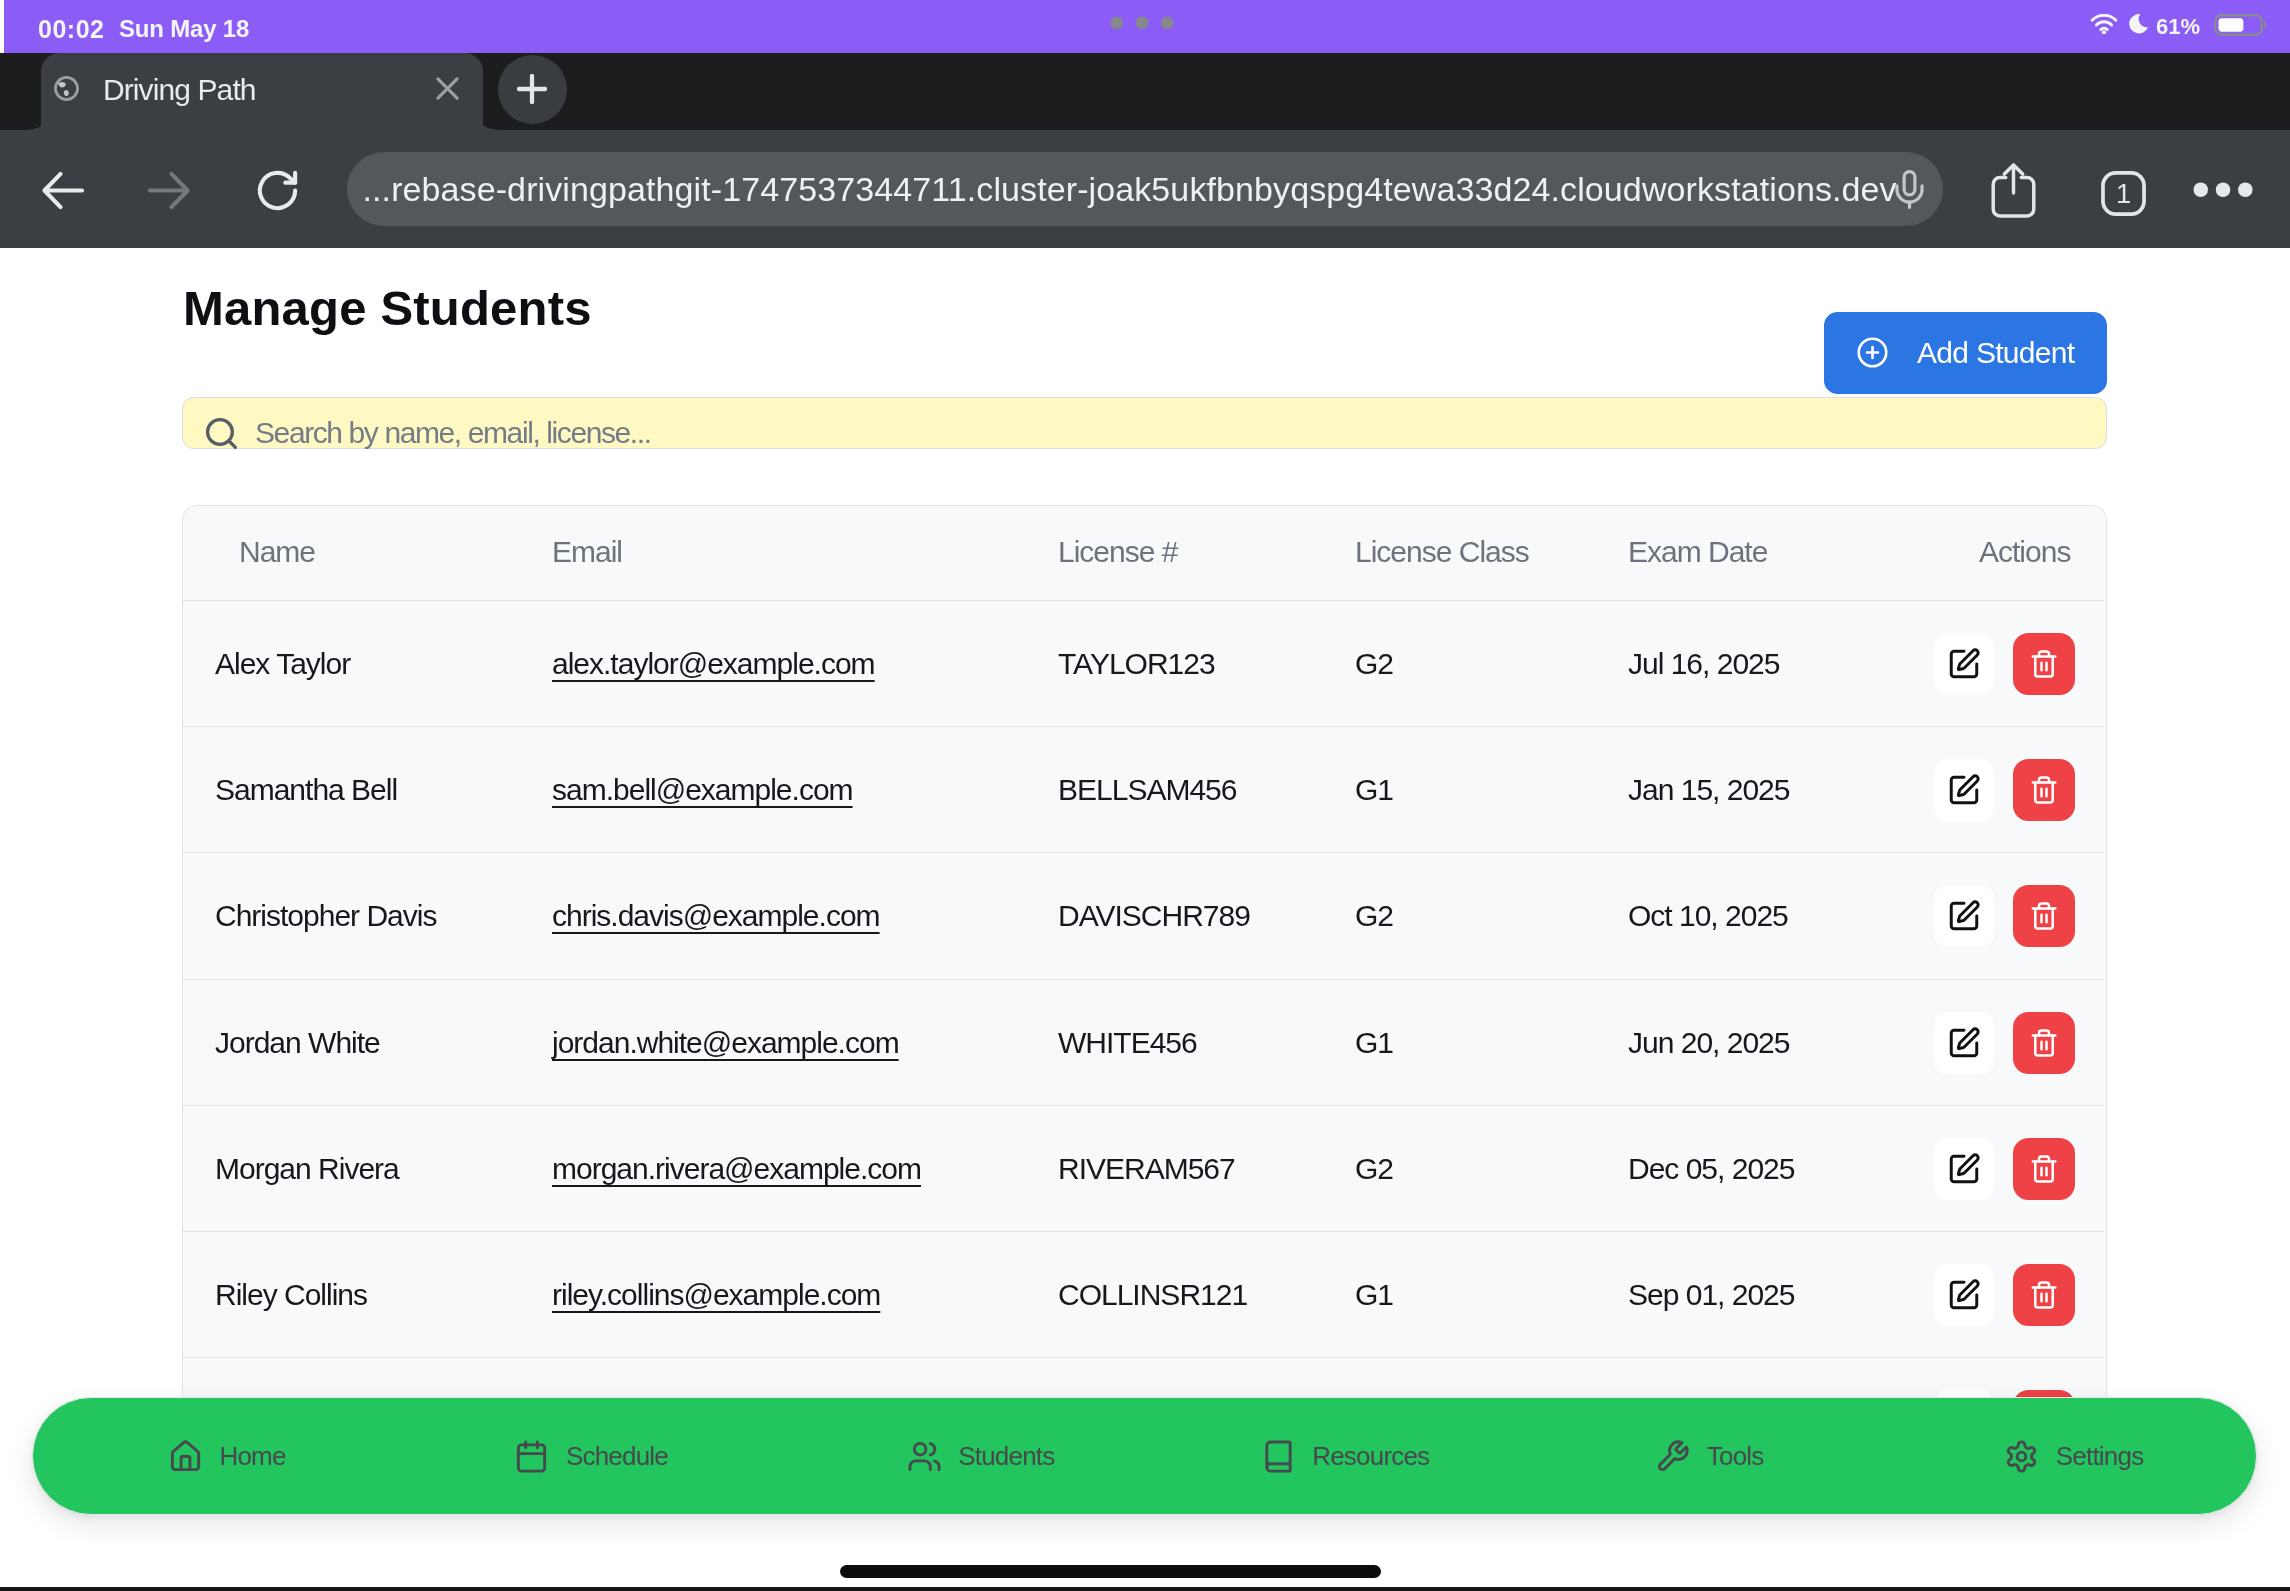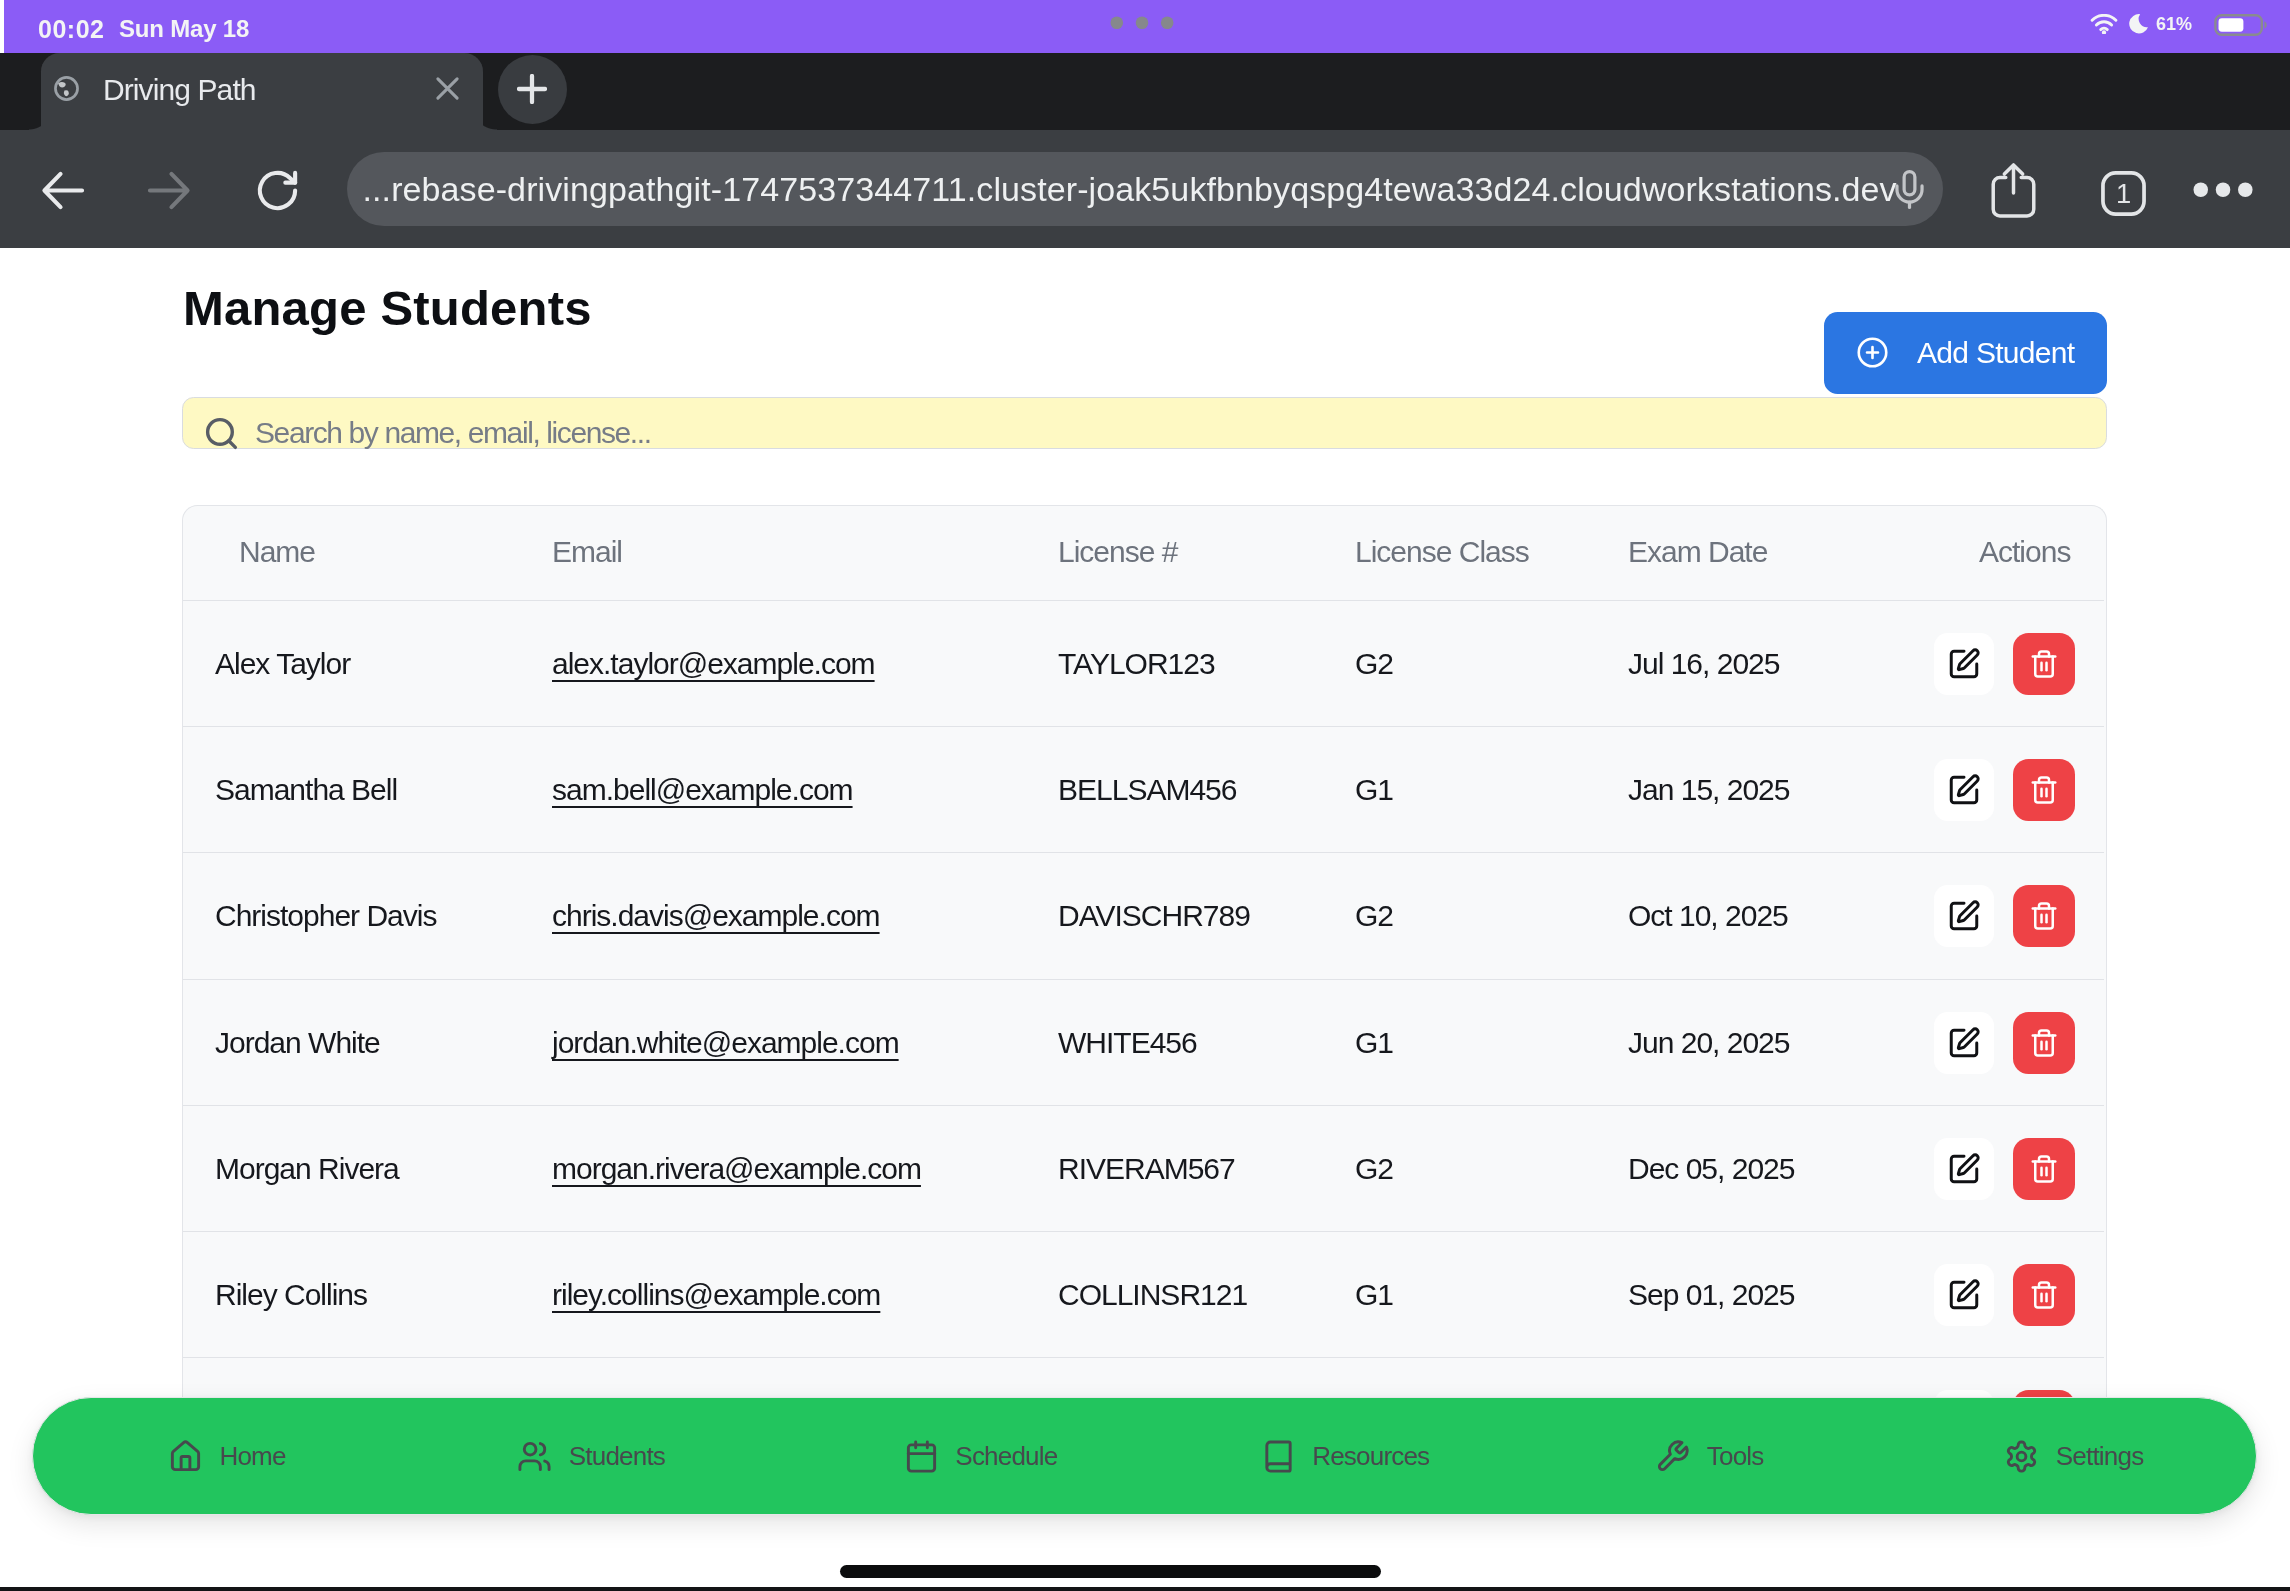--- a/index.html
+++ b/index.html
@@ -7,21 +7,21 @@
   body { font-family:"Liberation Sans", sans-serif; background:#fff; position:relative; }
   .abs { position:absolute; }
 
   
   #statusbar { left:4px; top:0; width:2290px; height:53px; background:#8b5cf6; color:#f3f4f5; }
   #tabstrip  { left:0; top:53px; width:2290px; height:77px; background:#1c1d1f; }
   #toolbar   { left:0; top:130px; width:2290px; height:118px; background:#3b3e42; }
 
   .sbtime { left:34px; top:14.6px; font-size:25px; font-weight:700; letter-spacing:0.5px; }
   .sbdate { left:115px; top:14.6px; font-size:24px; font-weight:600; letter-spacing:-0.2px; }
-  .sbpct  { left:2152px; top:13.6px; font-size:18px; font-weight:600; }
+  .sbpct  { left:2152px; top:13.6px; font-size:22px; font-weight:600; }
 
   #tab { left:41px; top:0px; width:442px; height:77px; background:#3b3e42; border-radius:18.4px 18.4px 0 0; }
   #tab .title { position:absolute; left:62px; top:20.4px; font-size:30px; letter-spacing:-0.9px; color:#e8eaed; }
   #tabcurveL { left:-11.6px; bottom:0; width:11.6px; height:23px; background:radial-gradient(circle at 0 0, transparent 22px, #3b3e42 23px); }
   #tabcurveR { right:-13.6px; bottom:0; width:13.6px; height:25px; background:radial-gradient(circle at 13.6px 0, transparent 24px, #3b3e42 25px); }
   #plusbtn { left:498px; top:1.9px; width:69px; height:69px; background:#393c40; border-radius:50%; }
 
   #urlpill { left:347px; top:22px; width:1596px; height:74px; border-radius:37px; background:#54575c; color:#eef0f1; }
   #urlpill .t { position:absolute; left:15.5px; top:17.5px; font-size:34px; letter-spacing:0.1px; white-space:nowrap; }
 
@@ -325,38 +325,38 @@
   <div class="abs" id="navbar">
     <div class="navitem">
       <svg width="35" height="35" viewBox="0 0 24 24" fill="none" stroke="#46494d" stroke-width="2" stroke-linecap="round" stroke-linejoin="round">
         <path d="M15 21v-8a1 1 0 0 0-1-1h-4a1 1 0 0 0-1 1v8"></path>
         <path d="M3 10a2 2 0 0 1 .709-1.528l7-5.999a2 2 0 0 1 2.582 0l7 5.999A2 2 0 0 1 21 10v9a2 2 0 0 1-2 2H5a2 2 0 0 1-2-2z"></path>
       </svg>
       <span>Home</span>
     </div>
     <div class="navitem">
       <svg width="35" height="35" viewBox="0 0 24 24" fill="none" stroke="#46494d" stroke-width="2" stroke-linecap="round" stroke-linejoin="round">
+        <path d="M8 2v4"></path>
+        <path d="M16 2v4"></path>
+        <rect width="18" height="18" x="3" y="4" rx="2"></rect>
+        <path d="M3 10h18"></path>
+      </svg>
+      <span>Schedule</span>
+    </div>
+    <div class="navitem">
+      <svg width="35" height="35" viewBox="0 0 24 24" fill="none" stroke="#46494d" stroke-width="2" stroke-linecap="round" stroke-linejoin="round">
         <path d="M16 21v-2a4 4 0 0 0-4-4H6a4 4 0 0 0-4 4v2"></path>
         <circle cx="9" cy="7" r="4"></circle>
         <path d="M22 21v-2a4 4 0 0 0-3-3.87"></path>
         <path d="M16 3.13a4 4 0 0 1 0 7.75"></path>
       </svg>
       <span>Students</span>
     </div>
     <div class="navitem">
       <svg width="35" height="35" viewBox="0 0 24 24" fill="none" stroke="#46494d" stroke-width="2" stroke-linecap="round" stroke-linejoin="round">
-        <path d="M8 2v4"></path>
-        <path d="M16 2v4"></path>
-        <rect width="18" height="18" x="3" y="4" rx="2"></rect>
-        <path d="M3 10h18"></path>
-      </svg>
-      <span>Schedule</span>
-    </div>
-    <div class="navitem">
-      <svg width="35" height="35" viewBox="0 0 24 24" fill="none" stroke="#46494d" stroke-width="2" stroke-linecap="round" stroke-linejoin="round">
         <path d="M4 19.5v-15A2.5 2.5 0 0 1 6.5 2H19a1 1 0 0 1 1 1v18a1 1 0 0 1-1 1H6.5a1 1 0 0 1 0-5H20"></path>
       </svg>
       <span>Resources</span>
     </div>
     <div class="navitem">
       <svg width="35" height="35" viewBox="0 0 24 24" fill="none" stroke="#46494d" stroke-width="2" stroke-linecap="round" stroke-linejoin="round">
         <path d="M14.7 6.3a1 1 0 0 0 0 1.4l1.6 1.6a1 1 0 0 0 1.4 0l3.77-3.77a6 6 0 0 1-7.94 7.94l-6.91 6.91a2.12 2.12 0 0 1-3-3l6.91-6.91a6 6 0 0 1 7.94-7.94l-3.76 3.76z"></path>
       </svg>
       <span>Tools</span>
     </div>

